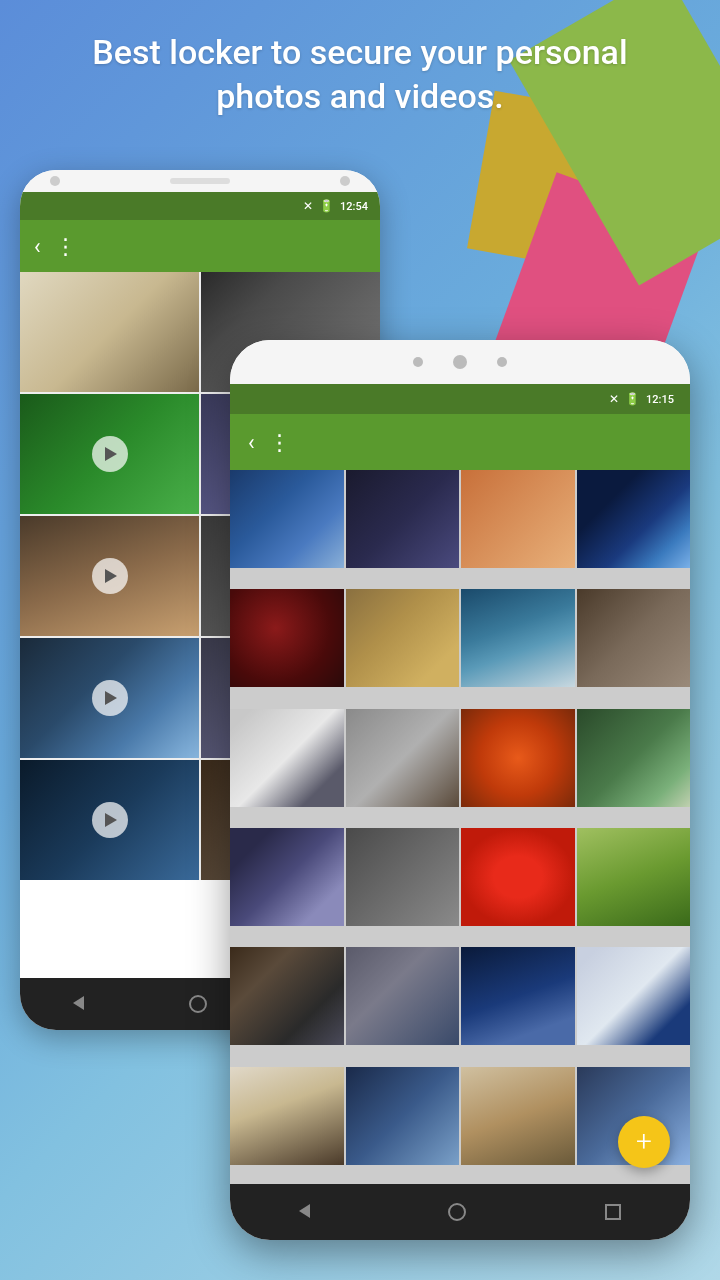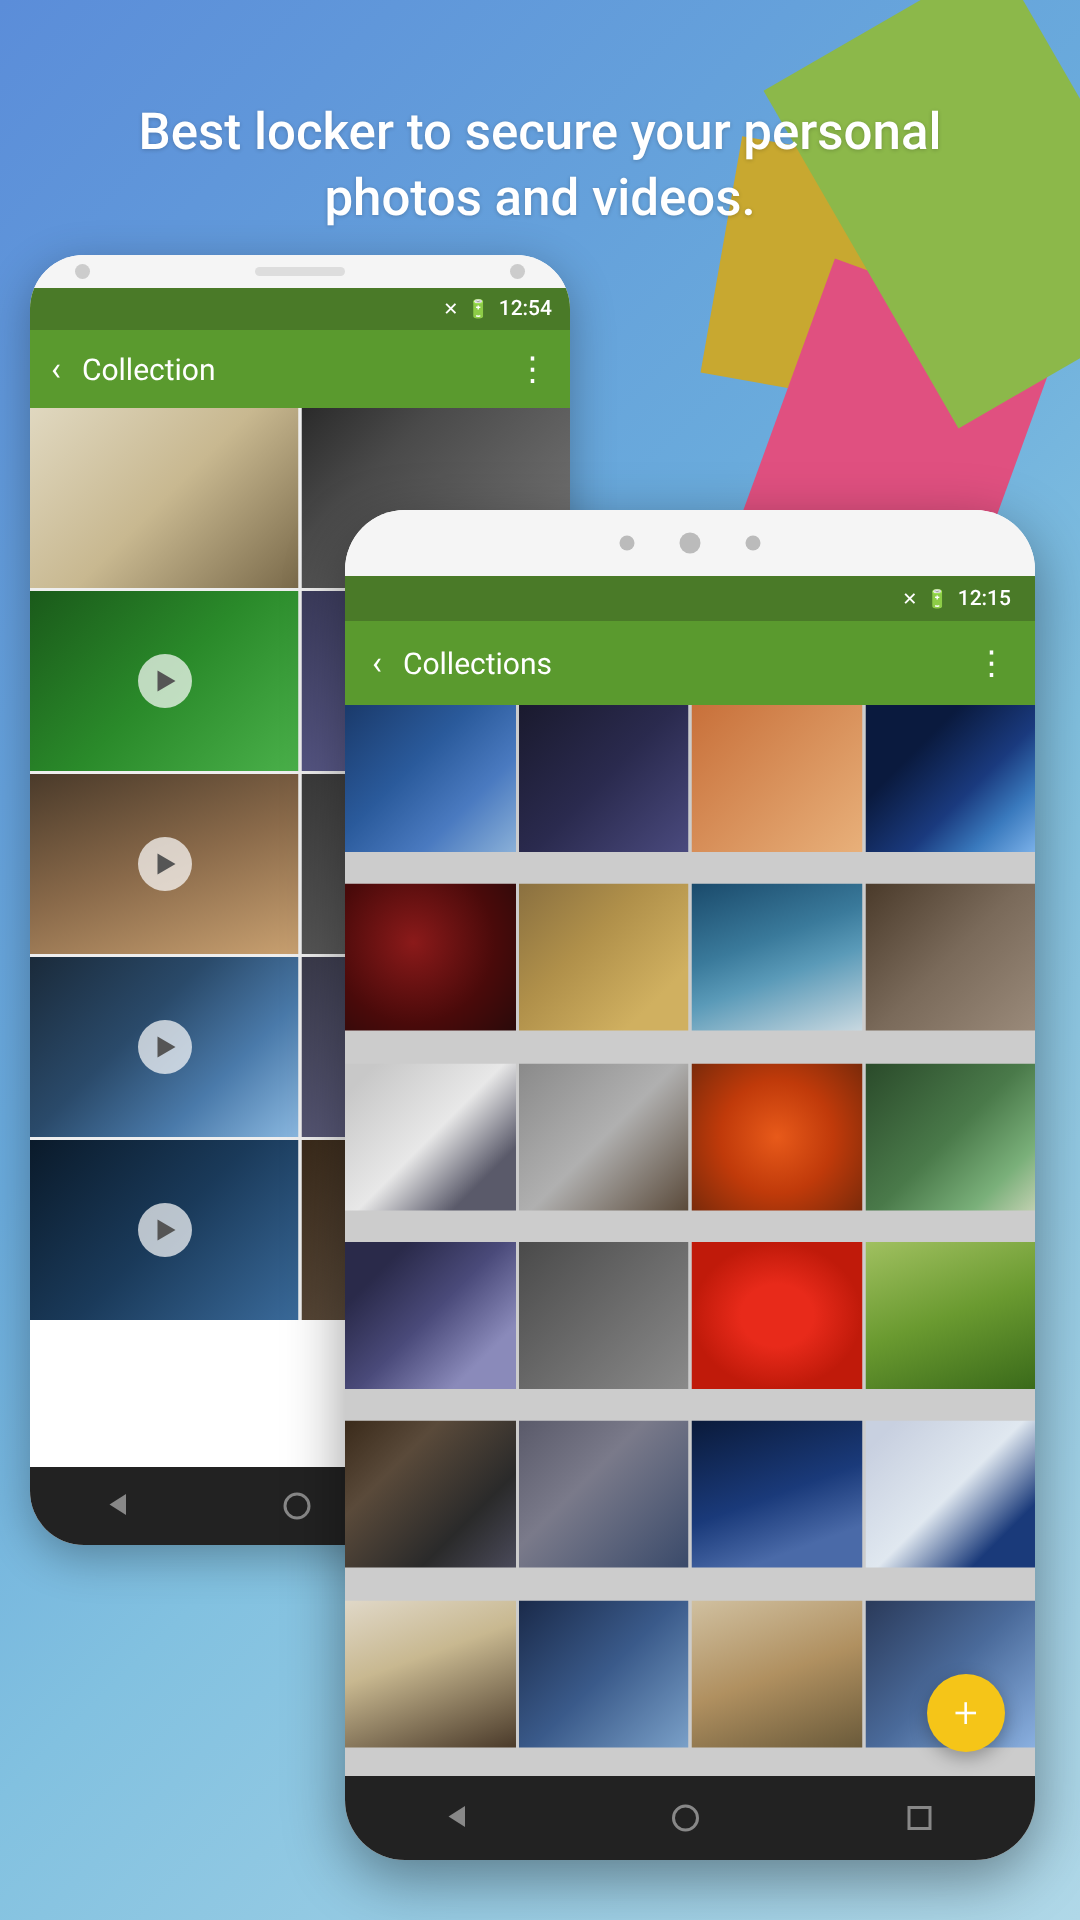--- a/index.html
+++ b/index.html
@@ -51,21 +51,20 @@
       left: 0;
       right: 0;
       text-align: center;
       z-index: 10;
       color: white;
       font-size: 34px;
       font-weight: 500;
       line-height: 1.3;
       text-shadow: 0 1px 3px rgba(0,0,0,0.2);
       padding: 0 40px;
-      margin-top: 36px;
     }
 
     
     .phone-back {
       position: absolute;
       top: 170px;
       left: 20px;
       width: 360px;
       height: 860px;
       background: white;
@@ -92,21 +91,21 @@
       background: #4a7a28;
       height: 28px;
       display: flex;
       align-items: center;
       justify-content: flex-end;
       padding: 0 12px;
       gap: 6px;
     }
     .status-bar-time {
       color: white;
-      font-size: 14px;
+      font-size: 11px;
       font-weight: 500;
     }
     .status-icon {
       color: white;
       font-size: 12px;
     }
 
     .phone-back .toolbar {
       background: #5a9a2e;
       height: 52px;
@@ -368,21 +367,20 @@
   </div>
 
   <div class="status-bar">
     <span class="status-icon">✕</span>
     <span class="status-icon">🔋</span>
     <span class="status-bar-time">12:54</span>
   </div>
 
   <div class="toolbar">
     <span class="toolbar-back">‹</span>
-    <span class="toolbar-title">Collection</span>
     <span class="toolbar-more">⋮</span>
   </div>
 
   <div class="content-grid">
     <div class="grid-cell">
       <div class="cell-color bc1"></div>
     </div>
     <div class="grid-cell">
       <div class="cell-color bc2"></div>
     </div>
@@ -444,21 +442,20 @@
   </div>
 
   <div class="status-bar">
     <span class="status-icon">✕</span>
     <span class="status-icon">🔋</span>
     <span class="status-bar-time">12:15</span>
   </div>
 
   <div class="toolbar">
     <span class="toolbar-back">‹</span>
-    <span class="toolbar-title">Collections</span>
     <span class="toolbar-more">⋮</span>
   </div>
 
   <div class="photo-grid">
     <div class="photo-cell">
         <div class="photo-cell-inner p1"></div>
       </div>
     <div class="photo-cell">
         <div class="photo-cell-inner p2"></div>
       </div>

